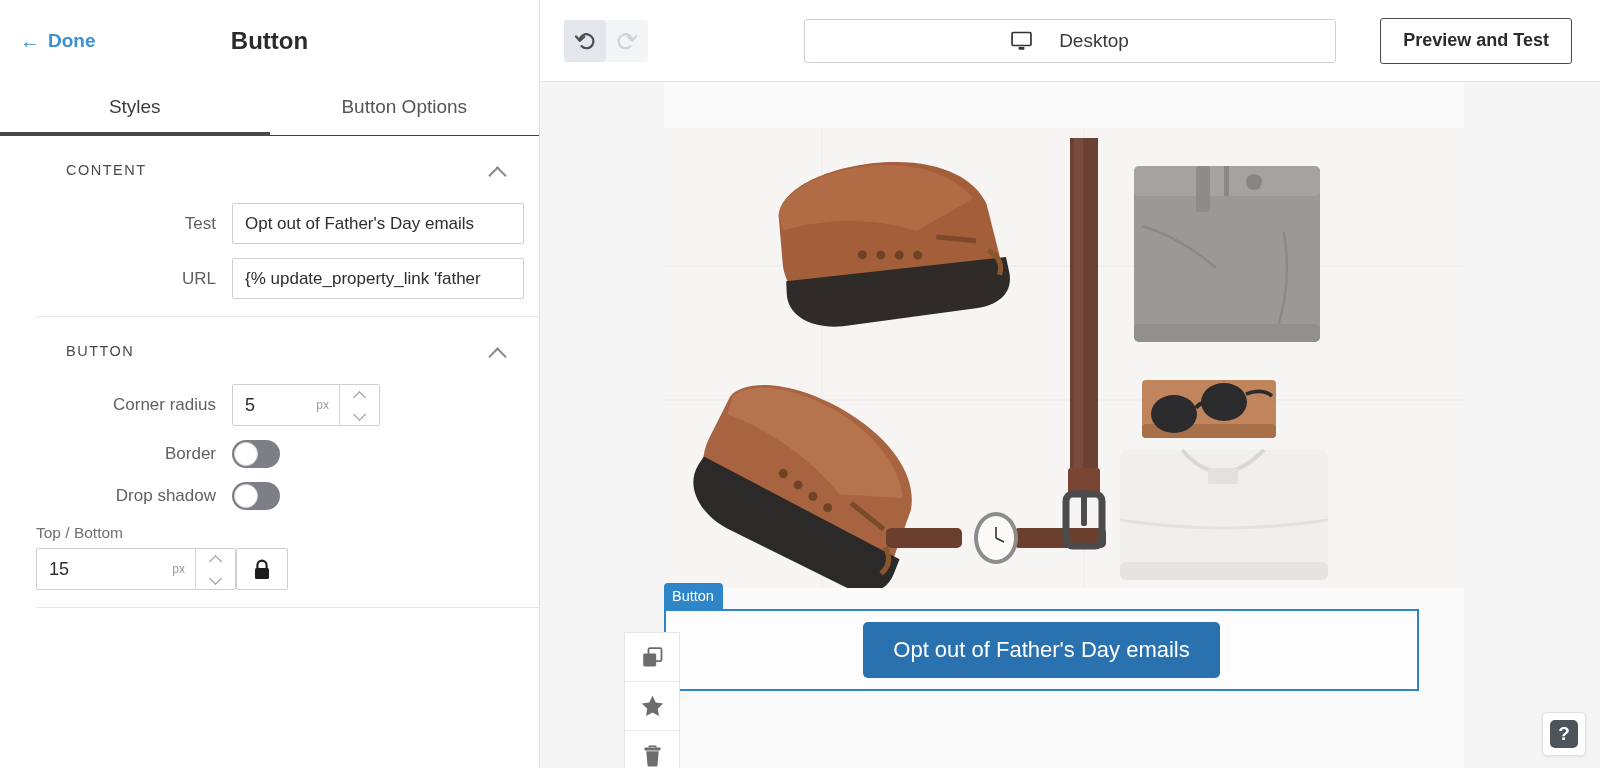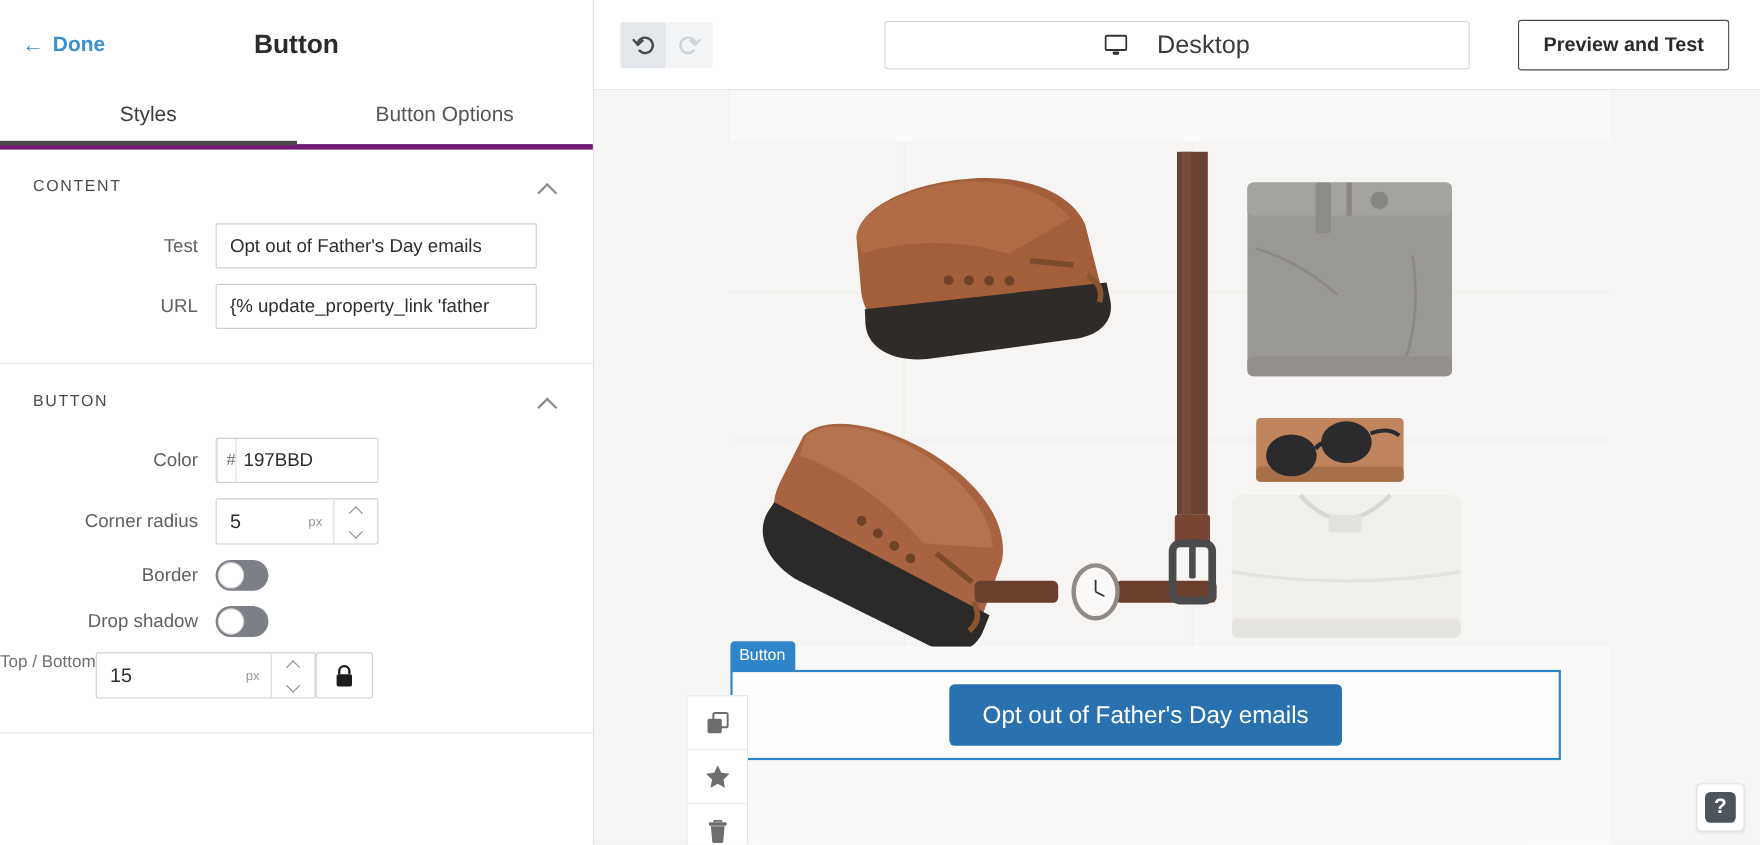--- a/index.html
+++ b/index.html
@@ -41,21 +41,21 @@
     left: 0; right: 0;
     text-align: center;
     font-size: 24px;
     font-weight: bold;
     color: #2b2b2b;
     pointer-events: none;
   }
   #tabs {
     display: flex;
     height: 54px;
-    border-bottom: 5px solid #701a75;
+    border-bottom: 1px solid #701a75;
   }
   .tab {
     flex: 1 1 50%;
     display: flex;
     align-items: center;
     justify-content: center;
     font-size: 19px;
     color: #3c3c3c;
     cursor: pointer;
     position: relative;
@@ -65,21 +65,22 @@
   .tab.active::after {
     content: "";
     position: absolute;
     left: 0; right: 0; bottom: -1px;
     height: 4px;
     background: #4a4a4a;
   }
 
   .section {
     border-bottom: 1px solid #e6e6e6;
-    padding: 0 0 24px 0;
+    padding: 0 0 10px 0;
+    margin-left: 36px;
   }
   .section-head {
     display: flex;
     align-items: center;
     justify-content: space-between;
     padding: 26px 32px 18px 30px;
   }
   .section-title {
     font-size: 14.5px;
     letter-spacing: 1.5px;
@@ -228,21 +229,21 @@
   }
   .toggle .knob {
     position: absolute;
     top: 2px; left: 2px;
     width: 24px; height: 24px;
     border-radius: 50%;
     background: #fff;
     border: 1px solid #d5d5d5;
   }
 
-  .pad-group { display: flex; }
+  .pad-group { display: flex; flex-direction: column; }
   .pad-sub {
     font-size: 15.5px;
     color: #707070;
     margin-bottom: 6px;
   }
   .pad-controls { display: flex; align-items: center; }
   .lock-btn {
     width: 52px; height: 42px;
     border: 1px solid #cfcfcf;
     border-radius: 2px;
@@ -290,21 +291,21 @@
     background: #dde1e8;
     border: 1px solid #ccd1da;
     overflow: hidden;
   }
   .device-tab {
     flex: 1;
     display: flex;
     align-items: center;
     justify-content: center;
     gap: 27px;
-    font-size: 23px;
+    font-size: 19px;
     color: #3a3a3a;
     cursor: pointer;
   }
   .device-tab.active {
     background: #ffffff;
     border-radius: 3px;
     box-shadow: 0 0 0 1px #c9cfd8;
     margin: -1px;
   }
 
@@ -461,28 +462,20 @@
         <input class="text-input" type="text" value="{% update_property_link 'father" style="">
       </div>
     </div>
 
     <div class="section">
       <div class="section-head">
         <div class="section-title">BUTTON</div>
         <div class="chev"></div>
       </div>
 
-      <div class="field-row">
-        <div class="field-label">Color</div>
-        <div class="color-field">
-          <div class="color-swatch" id="swatch" style="background: rgb(58, 127, 189);"></div>
-          <div class="hashmark">#</div>
-          <input class="color-hex" type="text" value="197BBD" style="">
-        </div>
-      </div>
 
       <div class="field-row">
         <div class="field-label">Corner radius</div>
         <div class="stepper">
           <input class="num" type="text" value="5" style="">
           <div class="unit">px</div>
           <div class="spin">
             <div>
                 <span class="caret-up"></span>
               </div>

